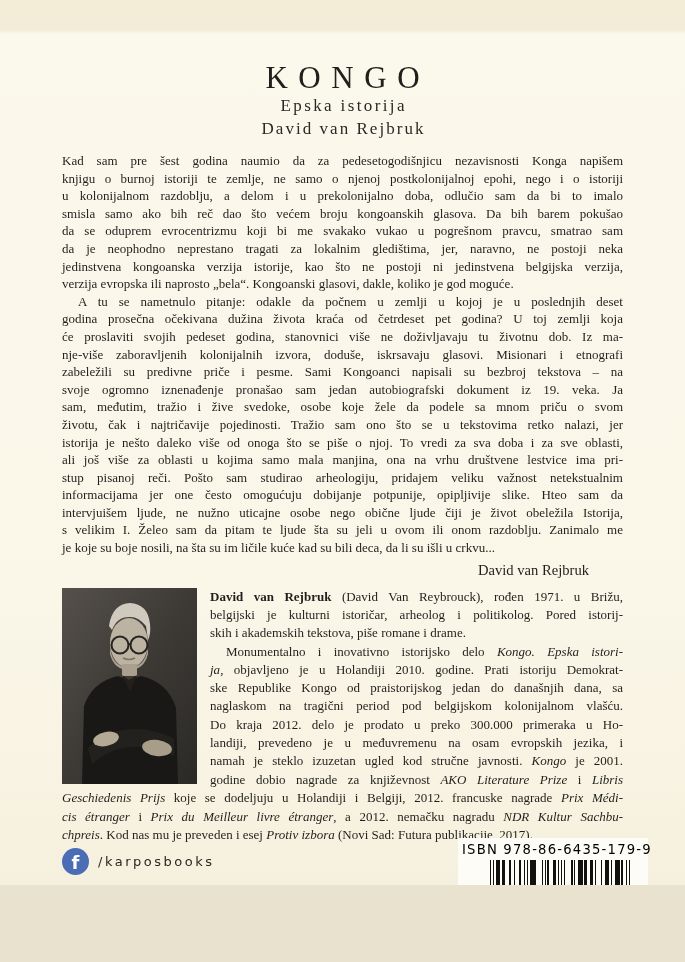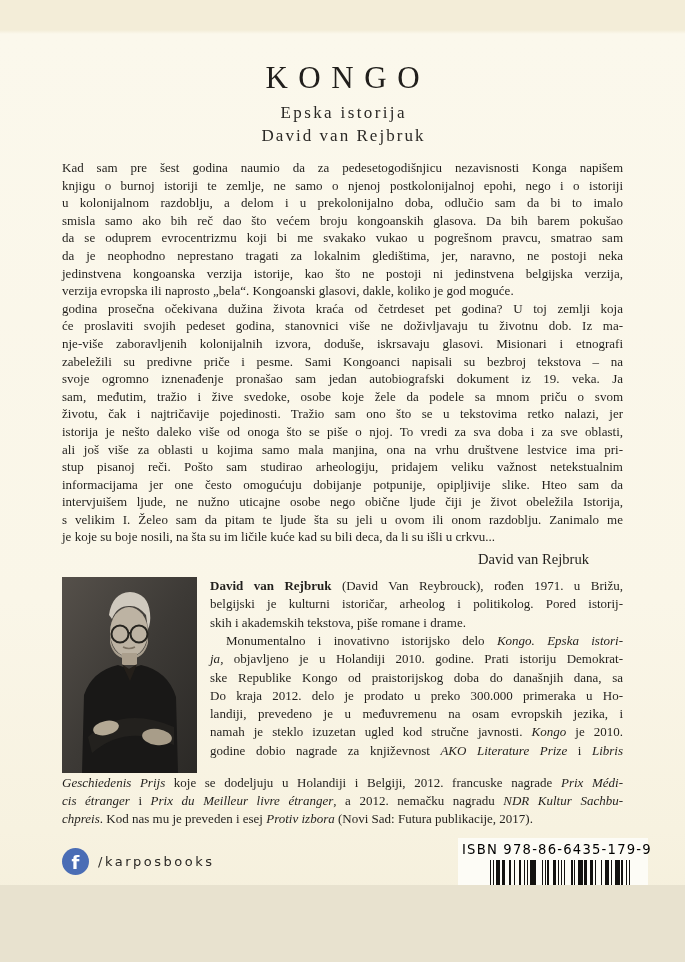--- a/index.html
+++ b/index.html
@@ -10,21 +10,21 @@
     background:linear-gradient(180deg,#f3edd8 0px,#f3edd8 30px,#fbf8ec 34px,#faf6e8 600px,#f7f2e0 830px,#f4eeda 962px);
     font-family:"Liberation Serif","DejaVu Serif",serif;
     color:#211f1c;
     overflow:hidden;
     box-sizing:border-box;
     padding:60px 62px 0 62px;
   }
   
   .hdr{text-align:center;}
   .title{font-size:31px;letter-spacing:0.34em;text-indent:0.34em;font-weight:400;}
-  .subtitle{font-size:17px;letter-spacing:0.14em;text-indent:0.14em;margin-top:7px;color:#2b2926;}
+  .subtitle{font-size:17px;letter-spacing:0.14em;text-indent:0.14em;color:#2b2926;}
   .author{font-size:17px;letter-spacing:0.12em;text-indent:0.12em;margin-top:3px;color:#2b2926;}
   
   .synopsis{margin-top:13px;}
   .tline{
     font-size:13px;line-height:17.6px;
     text-align:justify;text-align-last:justify;
     white-space:normal;
   }
   .tline.nojust{text-align-last:left;}
   .tline.ind{text-indent:16px;}
@@ -87,20 +87,21 @@
         <div class="tline"><span>Kad sam pre šest godina naumio da za pedesetogodišnjicu nezavisnosti Konga napišem</span></div>
         <div class="tline"><span>knjigu o burnoj istoriji te zemlje, ne samo o njenoj postkolonijalnoj epohi, nego i o istoriji</span></div>
         <div class="tline"><span>u kolonijalnom razdoblju, a delom i u prekolonijalno doba, odlučio sam da bi to imalo</span></div>
         <div class="tline"><span>smisla samo ako bih reč dao što većem broju kongoanskih glasova. Da bih barem pokušao</span></div>
         <div class="tline"><span>da se oduprem evrocentrizmu koji bi me svakako vukao u pogrešnom pravcu, smatrao sam</span></div>
         <div class="tline"><span>da je neophodno neprestano tragati za lokalnim gledištima, jer, naravno, ne postoji neka</span></div>
         <div class="tline"><span>jedinstvena kongoanska verzija istorije, kao što ne postoji ni jedinstvena belgijska verzija,</span></div>
         <div class="tline nojust"><span>verzija evropska ili naprosto „bela“. Kongoanski glasovi, dakle, koliko je god moguće.</span></div>
       </div>
     <div>
+        <div class="tline ind"><span>A tu se nametnulo pitanje: odakle da počnem u zemlji u kojoj je u poslednjih deset</span></div>
         <div class="tline"><span>godina prosečna očekivana dužina života kraća od četrdeset pet godina? U toj zemlji koja</span></div>
         <div class="tline"><span>će proslaviti svojih pedeset godina, stanovnici više ne doživljavaju tu životnu dob. Iz ma-</span></div>
         <div class="tline"><span>nje-više zaboravljenih kolonijalnih izvora, doduše, iskrsavaju glasovi. Misionari i etnografi</span></div>
         <div class="tline"><span>zabeležili su predivne priče i pesme. Sami Kongoanci napisali su bezbroj tekstova – na</span></div>
         <div class="tline"><span>svoje ogromno iznenađenje pronašao sam jedan autobiografski dokument iz 19. veka. Ja</span></div>
         <div class="tline"><span>sam, međutim, tražio i žive svedoke, osobe koje žele da podele sa mnom priču o svom</span></div>
         <div class="tline"><span>životu, čak i najtričavije pojedinosti. Tražio sam ono što se u tekstovima retko nalazi, jer</span></div>
         <div class="tline"><span>istorija je nešto daleko više od onoga što se piše o njoj. To vredi za sva doba i za sve oblasti,</span></div>
         <div class="tline"><span>ali još više za oblasti u kojima samo mala manjina, ona na vrhu društvene lestvice ima pri-</span></div>
         <div class="tline"><span>stup pisanoj reči. Pošto sam studirao arheologiju, pridajem veliku važnost netekstualnim</span></div>
@@ -143,24 +144,25 @@
         <path d="M26 160 Q60 128 112 150 L112 168 Q64 146 30 176 Z" fill="#23211e"></path>
         <ellipse cx="44" cy="151" rx="13" ry="7" fill="#b4a995" transform="rotate(-12 44 151)"></ellipse>
         <ellipse cx="95" cy="160" rx="15" ry="8" fill="#a89d89" transform="rotate(8 95 160)"></ellipse>
       </svg>
       <div class="bio-beside">
           <div class="tline"><span style="font-weight: 700;">David van Rejbruk</span><span> (David Van Reybrouck), rođen 1971. u Brižu,</span></div>
           <div class="tline"><span>belgijski je kulturni istoričar, arheolog i politikolog. Pored istorij-</span></div>
           <div class="tline nojust"><span>skih i akademskih tekstova, piše romane i drame.</span></div>
           <div class="tline ind"><span>Monumentalno i inovativno istorijsko delo </span><span style="font-style: italic;">Kongo. Epska istori-</span></div>
           <div class="tline"><span style="font-style: italic;">ja</span><span>, objavljeno je u Holandiji 2010. godine. Prati istoriju Demokrat-</span></div>
-          <div class="tline"><span>ske Republike Kongo od praistorijskog doba do današnjih dana, sa</span></div>
+          <div class="tline"><span>ske Republike Kongo od praistorijskog jedan do današnjih dana, sa</span></div>
+          <div class="tline"><span>naglaskom na tragični period pod belgijskom kolonijalnom vlašću.</span></div>
           <div class="tline"><span>Do kraja 2012. delo je prodato u preko 300.000 primeraka u Ho-</span></div>
           <div class="tline"><span>landiji, prevedeno je u međuvremenu na osam evropskih jezika, i</span></div>
-          <div class="tline"><span>namah je steklo izuzetan ugled kod stručne javnosti. </span><span style="font-style: italic;">Kongo</span><span> je 2010.</span></div>
+          <div class="tline"><span>namah je steklo izuzetan ugled kod stručne javnosti. </span><span style="font-style: italic;">Kongo</span><span> je 2001.</span></div>
           <div class="tline"><span>godine dobio nagrade za književnost </span><span style="font-style: italic;">AKO Literature Prize</span><span> i </span><span style="font-style: italic;">Libris</span></div>
         </div>
     </div>
     <div class="bio-full">
         <div class="tline"><span style="font-style: italic;">Geschiedenis Prijs</span><span> koje se dodeljuju u Holandiji i Belgiji, 2012. francuske nagrade </span><span style="font-style: italic;">Prix Médi-</span></div>
         <div class="tline"><span style="font-style: italic;">cis étranger</span><span> i </span><span style="font-style: italic;">Prix du Meilleur livre étranger</span><span>, a 2012. nemačku nagradu </span><span style="font-style: italic;">NDR Kultur Sachbu-</span></div>
         <div class="tline nojust"><span style="font-style: italic;">chpreis</span><span>. Kod nas mu je preveden i esej </span><span style="font-style: italic;">Protiv izbora</span><span> (Novi Sad: Futura publikacije, 2017).</span></div>
       </div>
   </div>
 

